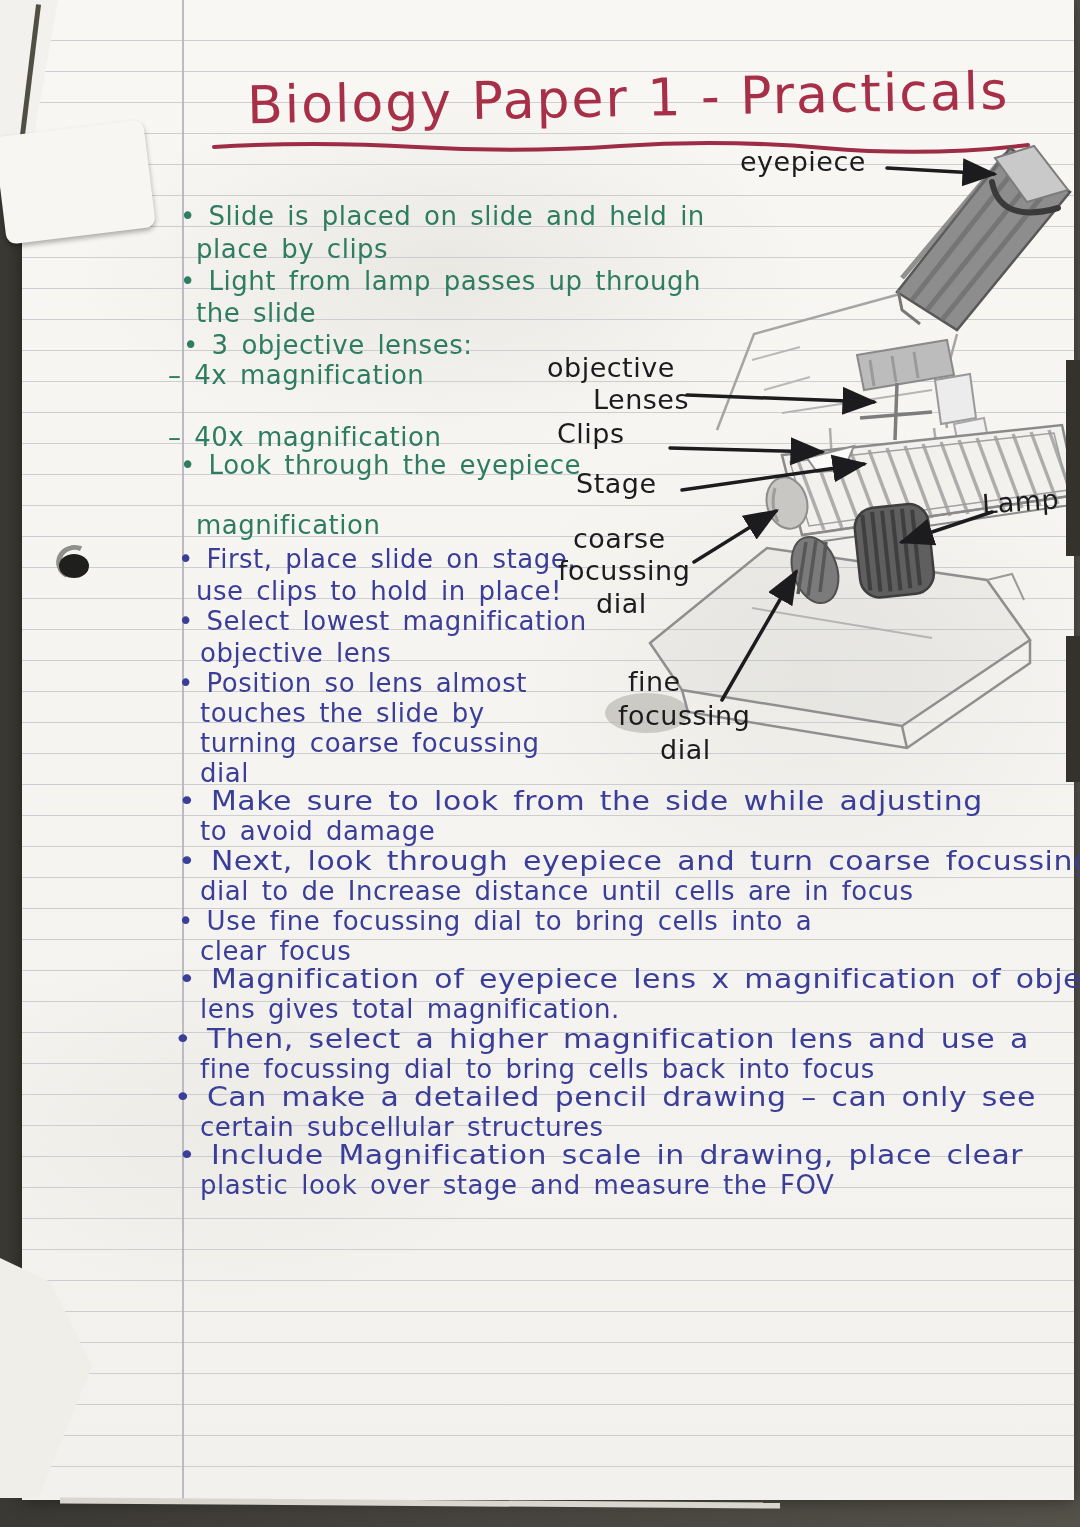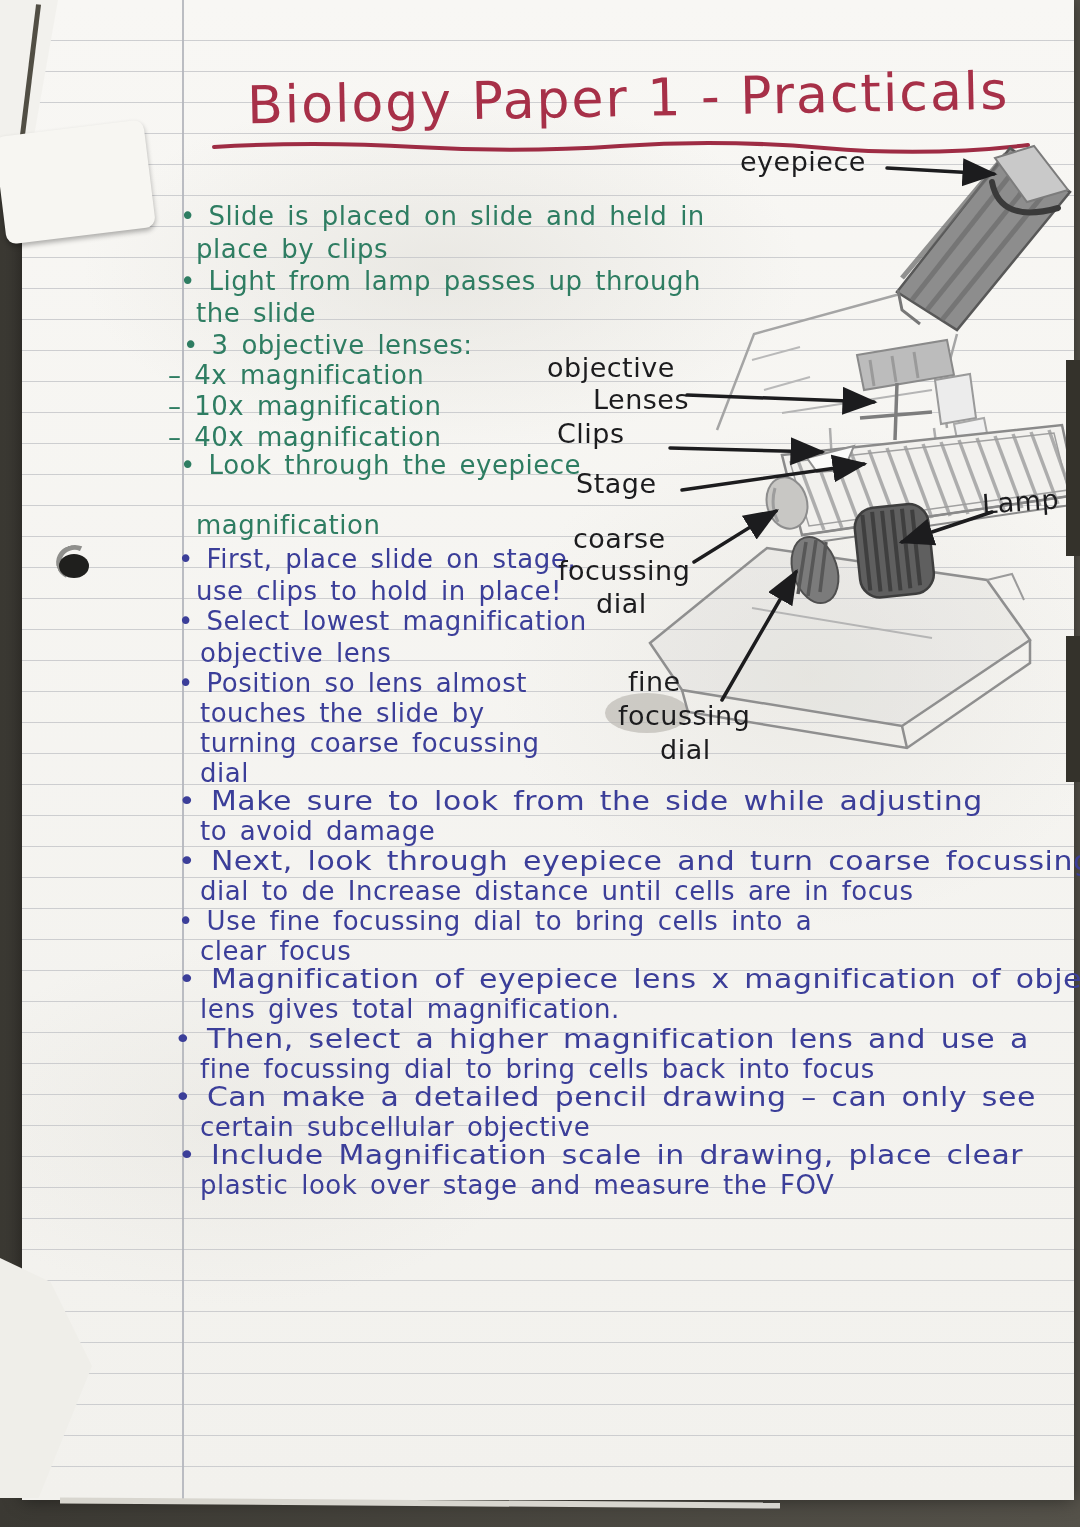--- a/index.html
+++ b/index.html
@@ -66,21 +66,20 @@
     </svg>
   </div>
 
 
   <div class="ln g" style="left:158px;top:203px">• Slide is placed on slide and held in</div>
   <div class="ln g" style="left:174px;top:236px">place by clips</div>
   <div class="ln g" style="left:158px;top:268px">• Light from lamp passes up through</div>
   <div class="ln g" style="left:174px;top:300px">the slide</div>
   <div class="ln g" style="left:161px;top:332px">• 3 objective lenses:</div>
   <div class="ln g" style="left:146px;top:362px">– 4x magnification</div>
-  <div class="ln g" style="left:146px;top:393px">– 10x magnification</div>
   <div class="ln g" style="left:146px;top:424px">– 40x magnification</div>
   <div class="ln g" style="left:158px;top:452px">• Look through the eyepiece</div>
   <div class="ln g" style="left:174px;top:512px">magnification</div>
 
   <div class="ln b" style="left:156px;top:546px">• First, place slide on stage,</div>
   <div class="ln b" style="left:174px;top:578px">use clips to hold in place!</div>
   <div class="ln b" style="left:156px;top:608px">• Select lowest magnification</div>
   <div class="ln b" style="left:178px;top:640px">objective lens</div>
   <div class="ln b" style="left:178px;top:700px">touches the slide by</div>
   <div class="ln b" style="left:156px;top:670px">• Position so lens almost</div>
@@ -90,21 +89,21 @@
   <div class="ln b" style="left:178px;top:818px">to avoid damage</div>
   <div class="ln b w" style="left:156px;top:848px">• Next, look through eyepiece and turn coarse focussing</div>
   <div class="ln b" style="left:178px;top:878px">dial to de Increase distance until cells are in focus</div>
   <div class="ln b" style="left:156px;top:908px">• Use fine focussing dial to bring cells into a</div>
   <div class="ln b" style="left:178px;top:938px">clear focus</div>
   <div class="ln b w" style="left:156px;top:966px">• Magnification of eyepiece lens x magnification of objective</div>
   <div class="ln b" style="left:178px;top:996px">lens gives total magnification.</div>
   <div class="ln b w" style="left:152px;top:1026px">• Then, select a higher magnification lens and use a</div>
   <div class="ln b" style="left:178px;top:1056px">fine focussing dial to bring cells back into focus</div>
   <div class="ln b w" style="left:152px;top:1084px">• Can make a detailed pencil drawing – can only see</div>
-  <div class="ln b" style="left:178px;top:1114px">certain subcellular objective</div>
+  <div class="ln b" style="left:178px;top:1114px">certain subcellular structures</div>
   <div class="ln b w" style="left:156px;top:1142px">• Include Magnification scale in drawing, place clear</div>
   <div class="ln b" style="left:178px;top:1172px">plastic look over stage and measure the FOV</div>
 
   <div class="scope-svg">
     <svg width="500" height="660" viewBox="0 0 500 660">
       <defs>
         <marker id="ah" markerWidth="12" markerHeight="10" refX="9" refY="4" orient="auto">
           <path d="M0,0 L10,4 L0,8 z" fill="#1c1c1e"></path>
         </marker>
       </defs>

